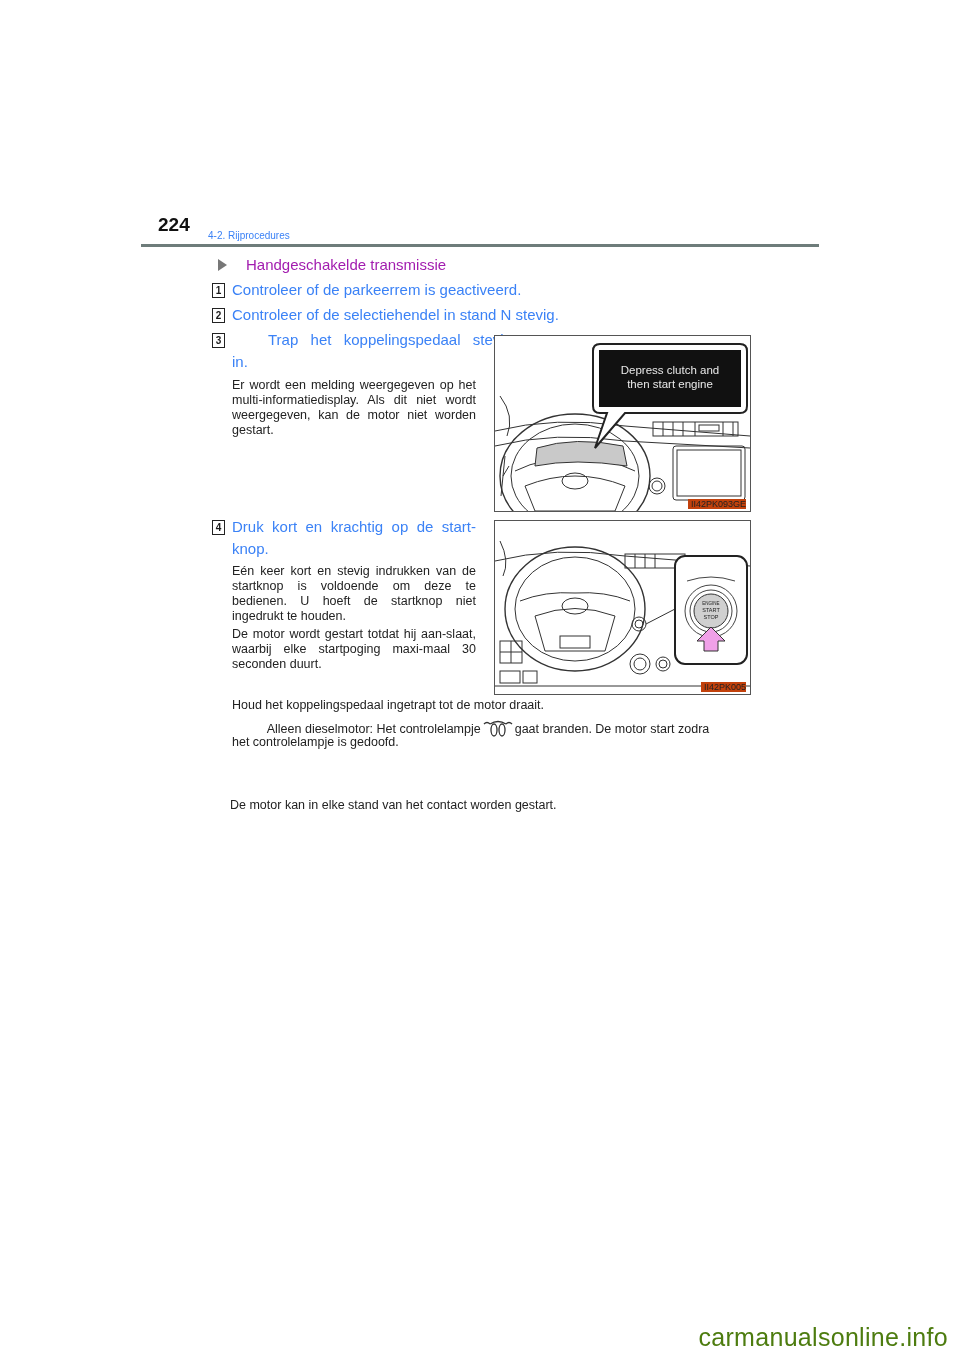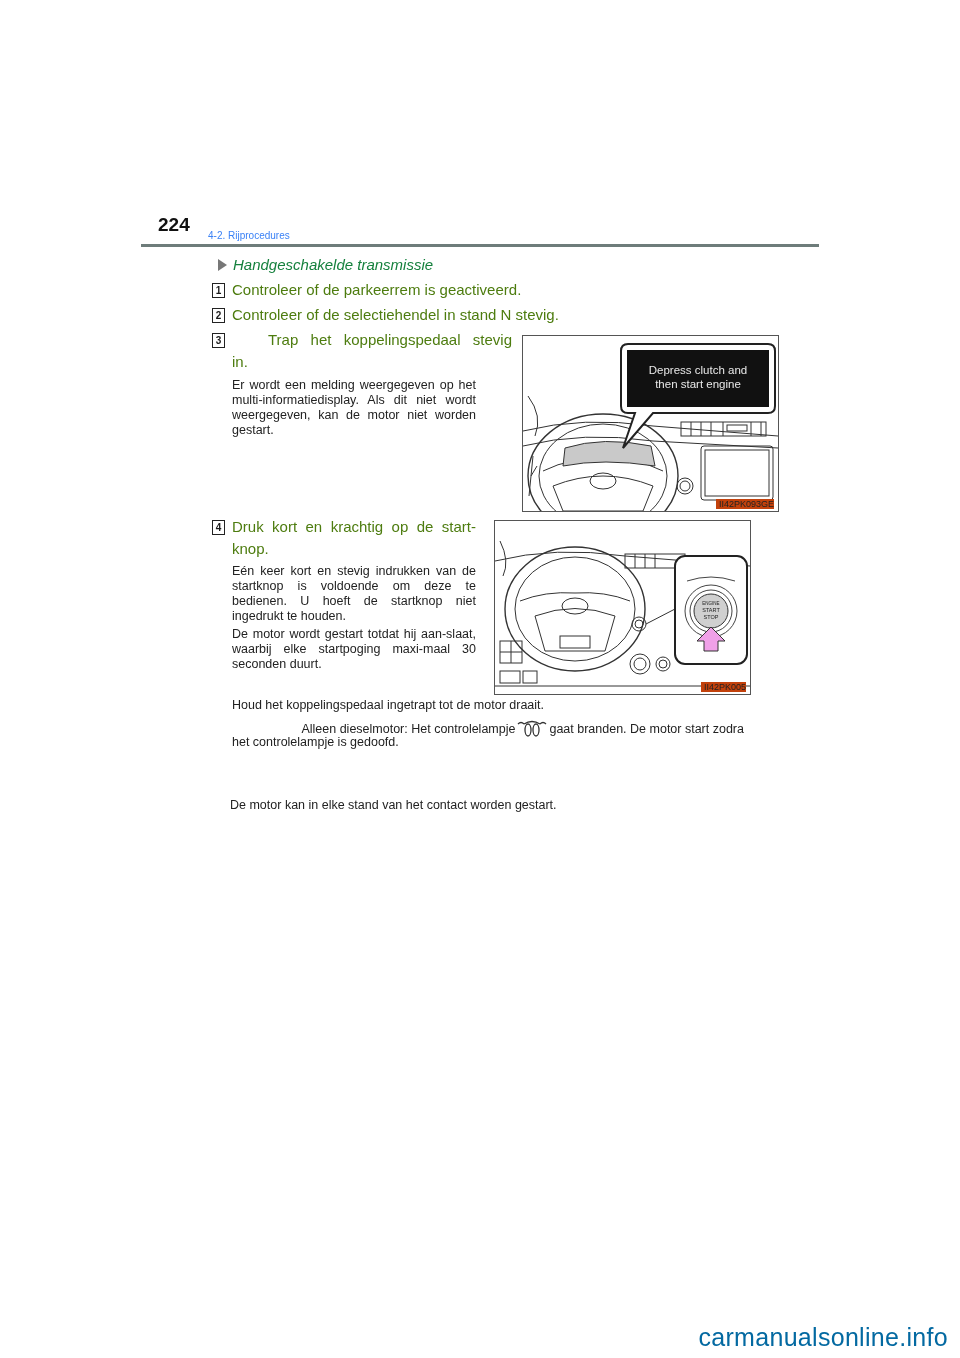--- a/index.html
+++ b/index.html
@@ -5,35 +5,35 @@
     html, body { margin: 0; padding: 0; }
     body {
       width: 960px; height: 1358px; background: #ffffff; position: relative;
       font-family: "Liberation Sans", sans-serif; color: #1a1a1a; overflow: hidden;
     }
     .abs { position: absolute; }
     .page-num { left: 158px; top: 214px; font-size: 19px; font-weight: bold; color: #111; text-align: center; }
     .section-title { left: 208px; top: 230px; font-size: 10px; color: #3b82f6; }
     .rule { left: 141px; top: 244px; width: 678px; height: 3px; background: #6e7c7a; }
 
-    .subheading { left: 218px; top: 256px; font-size: 15px; color: #15803d; display: flex; align-items: center; gap: 4px; font-style: italic; }
+    .subheading { left: 218px; top: 256px; font-size: 15px; color: #a21caf; display: flex; align-items: center; gap: 17px; }
     .tri { width: 0; height: 0; border-left: 9px solid #777; border-top: 6px solid transparent; border-bottom: 6px solid transparent; margin-right: 2px; }
 
     .step-box {
       width: 11px; height: 13px; border: 1px solid #222; font-size: 10px; font-weight: bold;
       display: flex; align-items: center; justify-content: center; line-height: 1; background: #fff;
     }
-    .step-text { font-size: 15px; color: #4d7c0f; line-height: 21px; }
+    .step-text { font-size: 15px; color: #3b82f6; line-height: 21px; }
     .body-text { font-size: 12.5px; color: #222; line-height: 15px; text-align: justify; }
     .note-text { font-size: 12.5px; color: #222; line-height: 15px; }
 
     .fig { border: 1px solid #555; background: #fff; overflow: hidden; }
     .fig-code { position: absolute; right: 4px; bottom: 2px; font-size: 9px; color: #222; background: #c2410c; padding-left: 3px; }
 
-    .watermark { right: 12px; bottom: 6px; font-size: 25px; color: #0369a1; letter-spacing: 0.3px; }
+    .watermark { right: 12px; bottom: 6px; font-size: 25px; color: #4d7c0f; letter-spacing: 0.3px; }
   </style>
 </head>
 <body>
 
 <div class="abs page-num">224</div>
 <div class="abs section-title">4-2. Rijprocedures</div>
 <div class="abs rule"></div>
 
 <div class="abs subheading">
   <span class="tri"></span>
@@ -44,21 +44,21 @@
 <div class="abs step-text" style="left:232px; top:279px;">Controleer of de parkeerrem is geactiveerd.</div>
 
 <div class="abs step-box" style="left:212px; top:308px;">2</div>
 <div class="abs step-text" style="left:232px; top:304px;">Controleer of de selectiehendel in stand N stevig.</div>
 
 <div class="abs step-box" style="left:212px; top:333px;">3</div>
 <div class="abs step-text" style="left:232px; top:329px; width:244px; text-align:justify; text-align-last:justify;margin-left:36px;">Trap het koppelingspedaal stevig</div>
 <div class="abs step-text" style="left:232px; top:351px;">in.</div>
 <div class="abs body-text" style="left:232px; top:378px; width:244px;">Er wordt een melding weergegeven op het multi-informatiedisplay. Als dit niet wordt weergegeven, kan de motor niet worden gestart.</div>
 
-<div class="abs fig" style="left:494px; top:335px; width:255px; height:175px;margin-left:28px;">
+<div class="abs fig" style="left:494px; top:335px; width:255px; height:175px;">
   <svg width="255" height="175" viewBox="0 0 255 175">
     <g fill="none" stroke="#333" stroke-width="1">
 
       <path d="M0 95 Q 60 80 130 90 L 255 100"></path>
       <path d="M0 110 Q 60 95 130 105 L 255 112"></path>
       <path d="M5 60 Q 20 80 12 100"></path>
 
       <rect x="158" y="86" width="85" height="14"></rect>
       <line x1="168" y1="86" x2="168" y2="100"></line>
         <line x1="178" y1="86" x2="178" y2="100"></line>
@@ -143,21 +143,21 @@
     <text x="216" y="91" text-anchor="middle" font-family="Liberation Sans, sans-serif" font-size="5.5" fill="#222">START</text>
     <text x="216" y="98" text-anchor="middle" font-family="Liberation Sans, sans-serif" font-size="5.5" fill="#222">STOP</text>
 
     <path d="M216 106 L 230 120 L 223 120 L 223 130 L 209 130 L 209 120 L 202 120 Z" fill="#f0a0e8" stroke="#333" stroke-width="1"></path>
   </svg>
   <span class="fig-code">II42PK005</span>
 </div>
 
 <div class="abs note-text" style="left:232px; top:698px;">Houd het koppelingspedaal ingetrapt tot de motor draait.</div>
 
-<div class="abs note-text" style="left:232px; top:720px; width:512px; display:flex; justify-content:flex-end; align-items:center;">
+<div class="abs note-text" style="left:232px; top:720px; width:512px; display:flex; justify-content:center; align-items:center;">
   <span>Alleen dieselmotor: Het controlelampje</span>
   <span style="display:inline-block; width:34px; height:18px;">
     <svg width="34" height="18" viewBox="0 0 34 18">
       <g fill="none" stroke="#333" stroke-width="1.3">
         <path d="M3 4 Q 6 1 9 4"></path>
           <path d="M25 4 Q 28 1 31 4"></path>
         <path d="M9 4 Q 17 -1 25 4"></path>
         <ellipse cx="13" cy="10" rx="3" ry="6"></ellipse>
         <ellipse cx="21" cy="10" rx="3" ry="6"></ellipse>
       </g>

